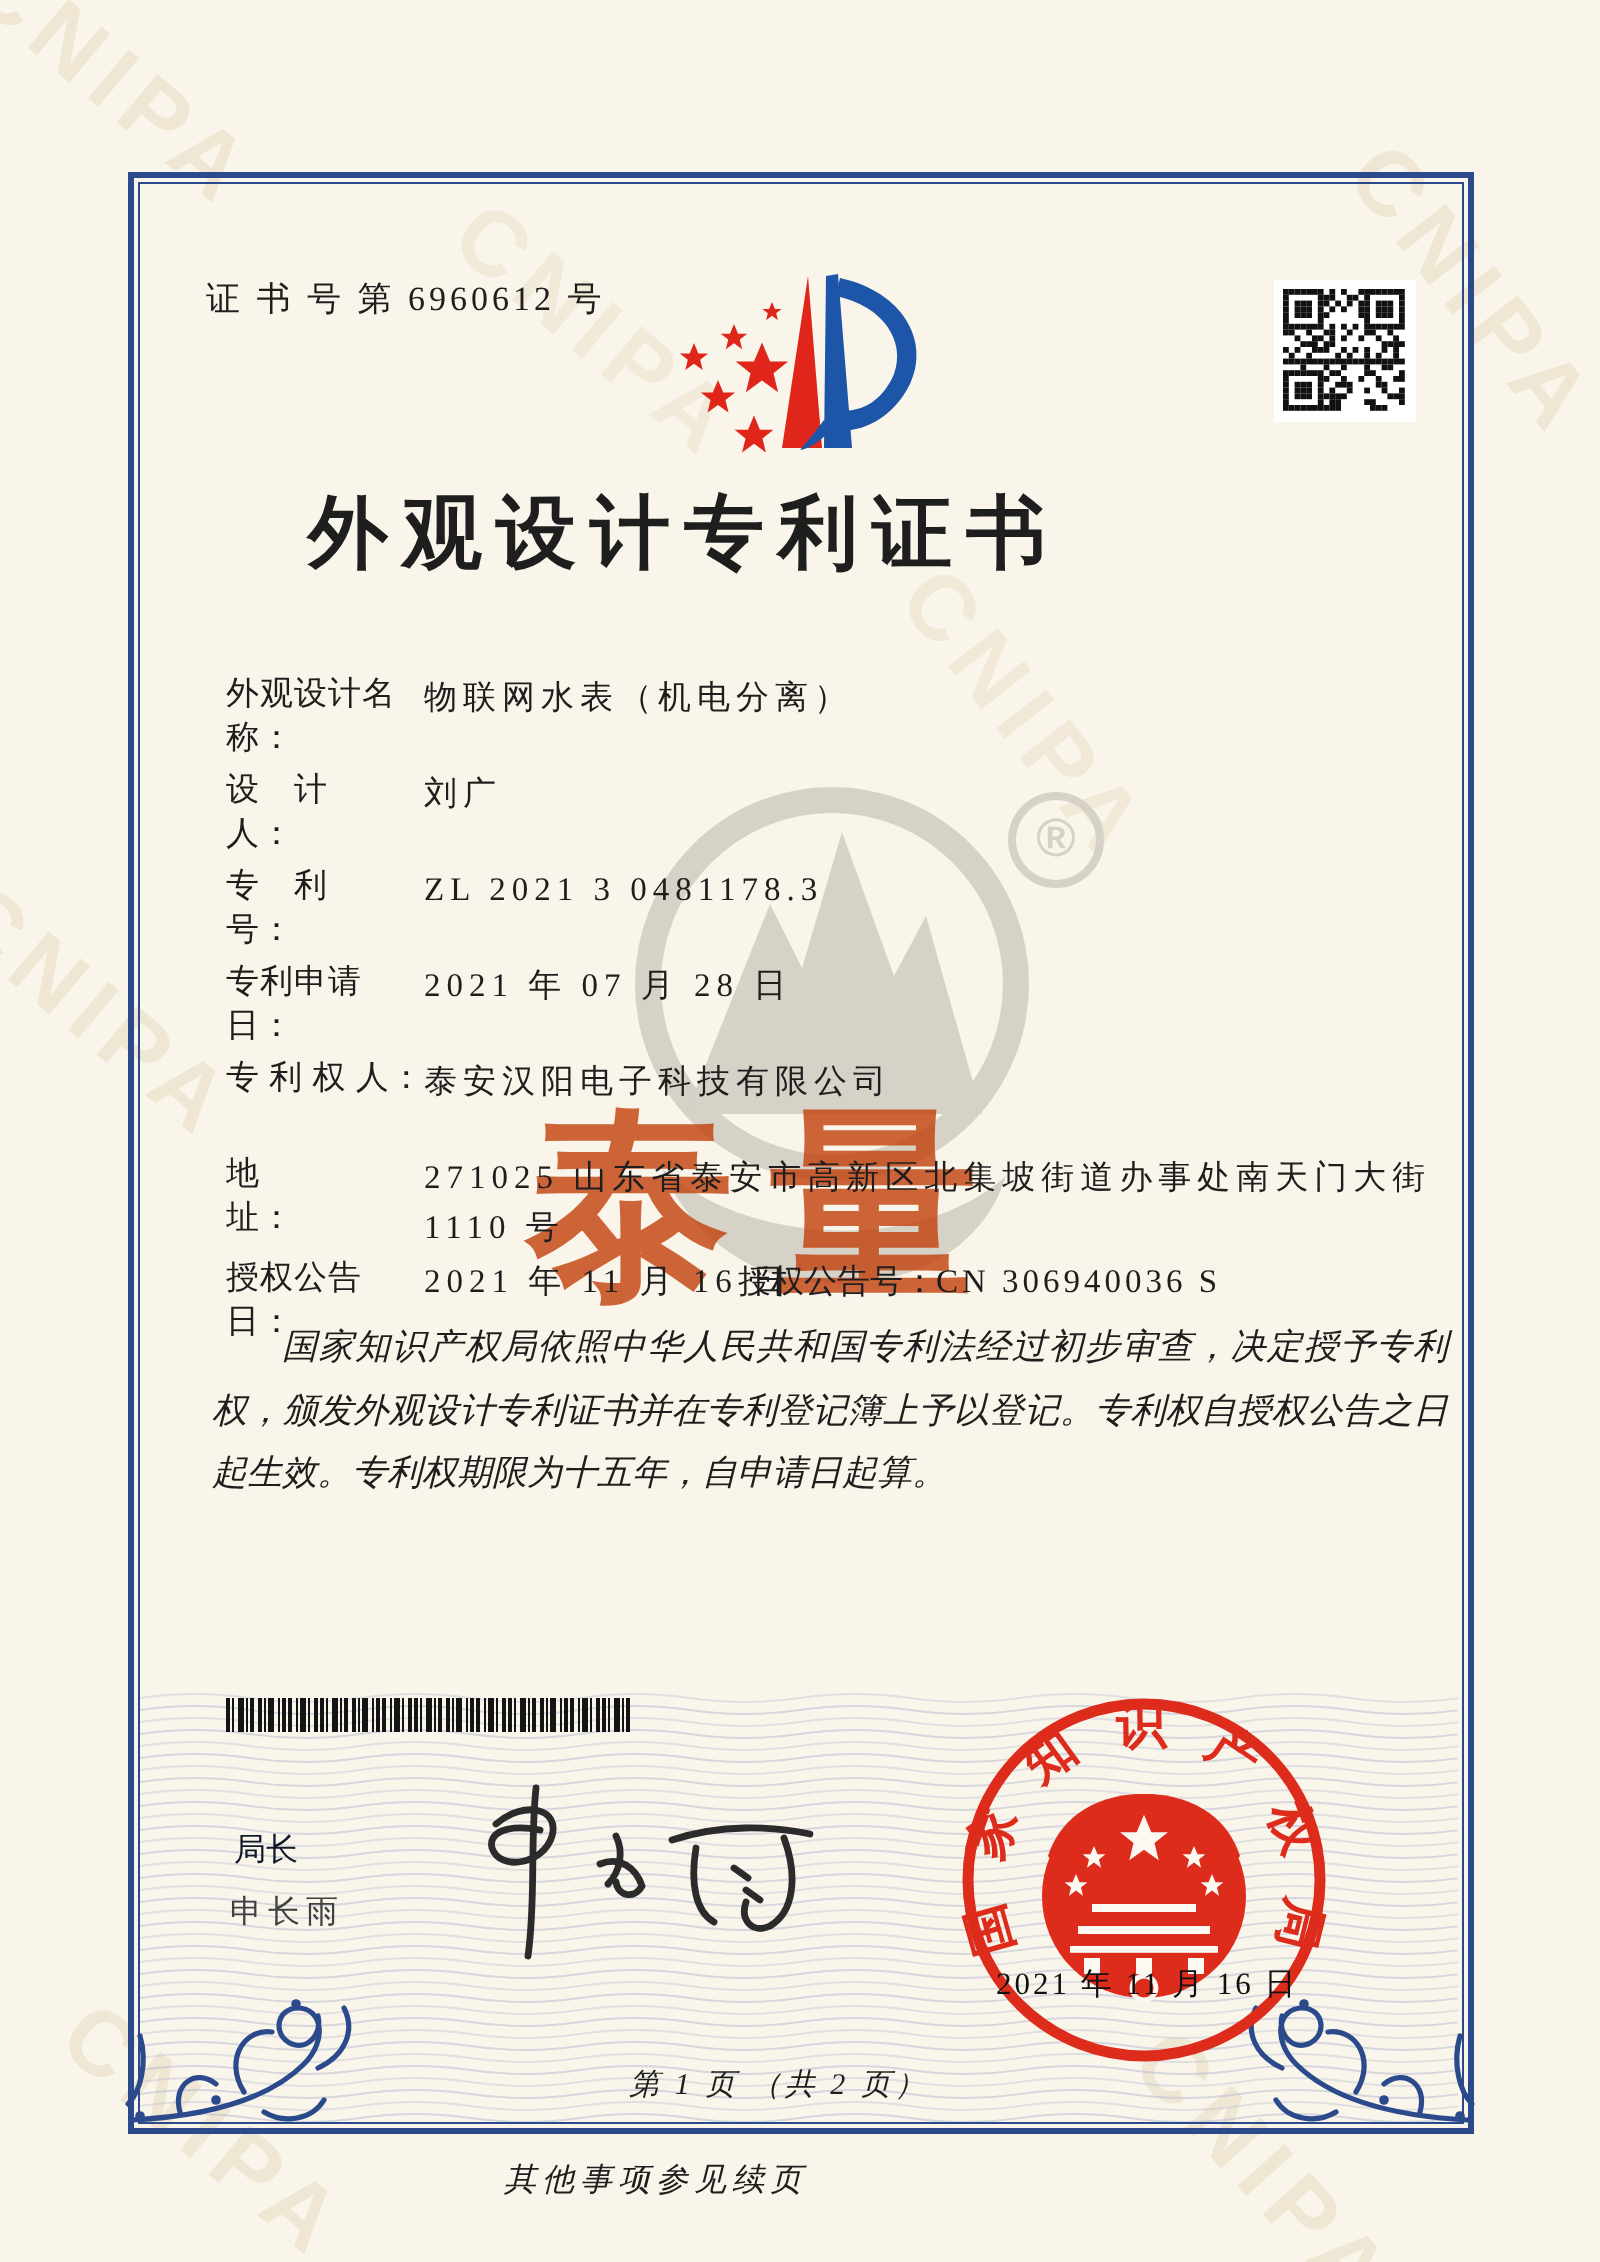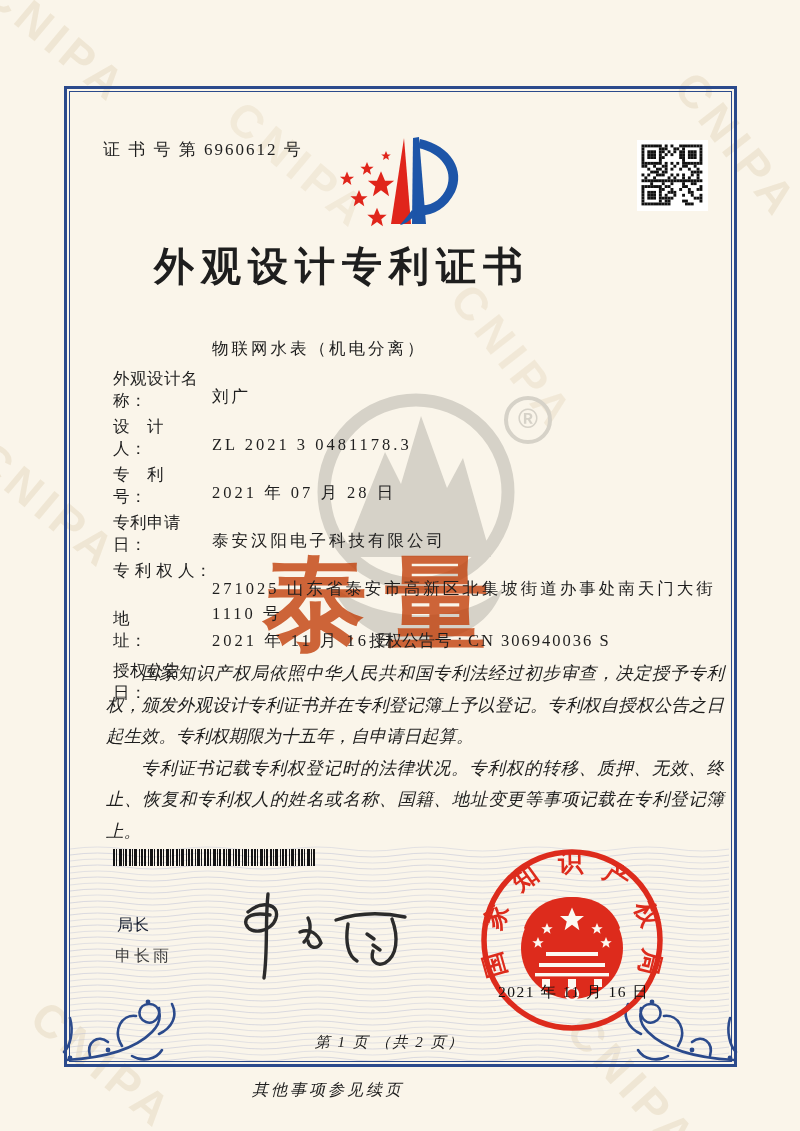--- a/index.html
+++ b/index.html
@@ -18,21 +18,21 @@
   
   .frame{position:absolute;left:64px;top:86px;width:667px;height:975px;
       border:3px solid #2b4a8c;}
   .frame-inner{position:absolute;left:2px;top:2px;right:2px;bottom:2px;border:1px solid #2b4a8c;}
   
   .cert-no{position:absolute;left:103px;top:138px;font-size:17px;letter-spacing:2px;}
   .title{position:absolute;left:0;top:239px;width:684px;text-align:center;margin:0;
       font-size:40px;font-weight:bold;letter-spacing:7px;}
   
   .row{position:absolute;left:113px;width:620px;font-size:16.5px;display:flex;}
-  .flabel{display:inline-block;width:99px;flex:none;letter-spacing:.5px;margin-top:32px;}
+  .flabel{display:inline-block;width:99px;flex:none;letter-spacing:.5px;}
   .fvalue{display:inline-block;letter-spacing:3px;line-height:25px;}
   .addr .fvalue{width:515px;}
   .grant2{position:absolute;left:369px;font-size:16.5px;}
   .grant2 .fvalue{letter-spacing:2px;}
   
   .body-text{position:absolute;left:106px;top:658px;width:618px;font-size:17.5px;
       line-height:31.5px;font-style:italic;}
   .body-text p{margin:0;text-indent:2em;text-align:justify;}
   
   .sig-title{position:absolute;left:117px;top:915px;font-size:16px;
@@ -416,21 +416,20 @@
 <div class="row z4" style="top:628px">
   <span class="flabel">授权公告日：</span>
   <span class="fvalue">2021 年 11 月 16 日</span>
 </div>
 <div class="grant2 z4" style="top:628px">
   <span>授权公告号：</span><span class="fvalue">CN 306940036 S</span>
 </div>
 
 <div class="body-text z4">
   <p>国家知识产权局依照中华人民共和国专利法经过初步审查，决定授予专利权，颁发外观设计专利证书并在专利登记簿上予以登记。专利权自授权公告之日起生效。专利权期限为十五年，自申请日起算。</p>
-  <p>专利证书记载专利权登记时的法律状况。专利权的转移、质押、无效、终止、恢复和专利权人的姓名或名称、国籍、地址变更等事项记载在专利登记簿上。</p>
 </div>
 
 <svg id="barcode" class="abs z4" style="left:113px;top:849px" width="208" height="17">
     <rect x="0" y="0" width="2" height="17" fill="#141414"></rect>
     <rect x="3" y="0" width="1" height="17" fill="#141414"></rect>
     <rect x="6" y="0" width="3" height="17" fill="#141414"></rect>
     <rect x="10" y="0" width="1" height="17" fill="#141414"></rect>
     <rect x="12" y="0" width="2" height="17" fill="#141414"></rect>
     <rect x="16" y="0" width="2" height="17" fill="#141414"></rect>
     <rect x="19" y="0" width="1" height="17" fill="#141414"></rect>

